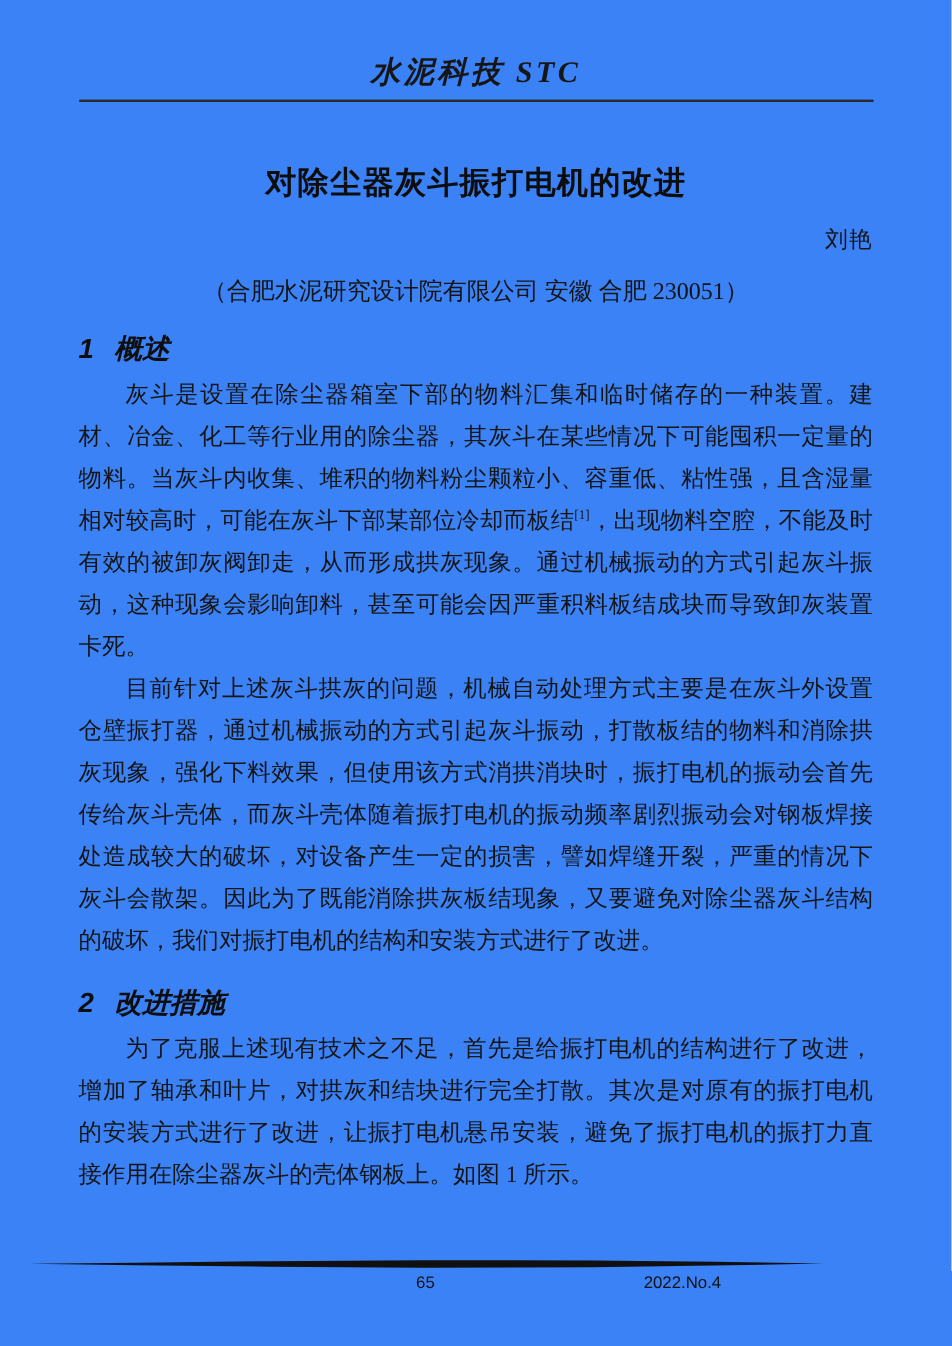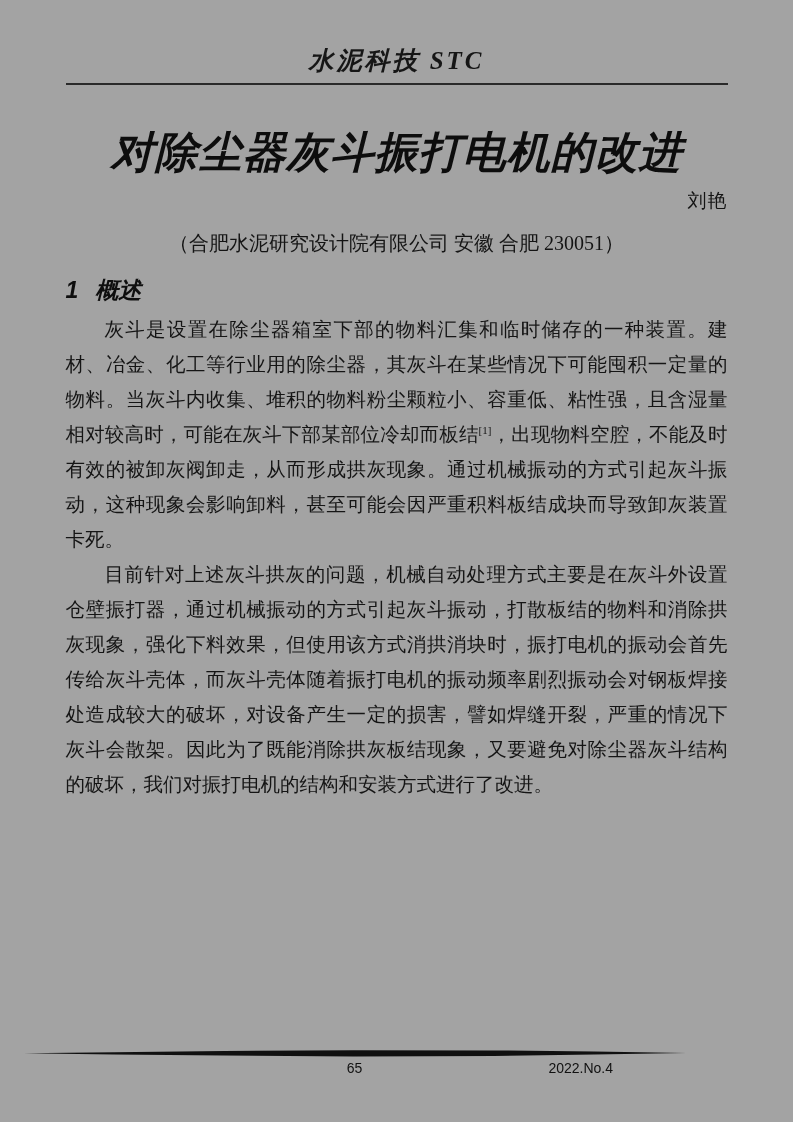--- a/index.html
+++ b/index.html
@@ -7,21 +7,21 @@
     padding: 0;
     background: #ffffff;
     width: 793px;
     height: 1122px;
     overflow: hidden;
   }
   .page {
     position: relative;
     width: 793px;
     height: 1122px;
-    background: #a3a3a3;
+    background: #3b82f6;
     color: #141414;
   }
   .content {
     width: 662px;
     margin: 0 auto;
   }
   
   .journal-header { padding-top: 46px; }
   .journal-name {
     text-align: center;
@@ -37,25 +37,24 @@
     margin-top: 7px;
     border-top: 2px solid #2a2a2a;
     height: 0;
   }
   
   .article-title {
     margin: 44px 0 0 0;
     text-align: center;
     font-family: "Liberation Sans", "DejaVu Sans", sans-serif;
     font-weight: 700;
-    font-size: 43px;
+    font-size: 26px;
     line-height: 46px;
     letter-spacing: 1px;
     color: #0d0d0d;
-    font-style: italic;
   }
   .article-author {
     margin-top: 15px;
     text-align: right;
     font-family: "Liberation Serif", "DejaVu Serif", serif;
     font-size: 19px;
     line-height: 22px;
     letter-spacing: 1px;
   }
   .article-affiliation {
@@ -111,21 +110,21 @@
     font-size: 14px;
     color: #111111;
   }
   .page-number {
     position: absolute;
     left: 50%;
     transform: translateX(-50%);
   }
   .issue-label {
     position: absolute;
-    right: 96px;
+    right: 108px;
   }
 </style>
 </head>
 <body>
 
 <div class="page">
 
   <header class="journal-header content">
     <div class="journal-name">水泥科技 STC</div>
     <div class="header-rule"></div>
@@ -140,20 +139,26 @@
     <div class="article-affiliation">（合肥水泥研究设计院有限公司 安徽 合肥 230051）</div>
 
     <section>
       <h2 class="section-heading">
         <span class="section-number">1</span><span class="section-title">概述</span>
       </h2>
       <p class="body-para"><span>灰斗是设置在除尘器箱室下部的物料汇集和临时储存的一种装置。建材、冶金、化工等行业用的除尘器，其灰斗在某些情况下可能囤积一定量的物料。当灰斗内收集、堆积的物料粉尘颗粒小、容重低、粘性强，且含湿量相对较高时，可能在灰斗下部某部位冷却而板结</span><sup class="ref">[1]</sup><span>，出现物料空腔，不能及时有效的被卸灰阀卸走，从而形成拱灰现象。通过机械振动的方式引起灰斗振动，这种现象会影响卸料，甚至可能会因严重积料板结成块而导致卸灰装置卡死。</span></p>
       <p class="body-para">目前针对上述灰斗拱灰的问题，机械自动处理方式主要是在灰斗外设置仓壁振打器，通过机械振动的方式引起灰斗振动，打散板结的物料和消除拱灰现象，强化下料效果，但使用该方式消拱消块时，振打电机的振动会首先传给灰斗壳体，而灰斗壳体随着振打电机的振动频率剧烈振动会对钢板焊接处造成较大的破坏，对设备产生一定的损害，譬如焊缝开裂，严重的情况下灰斗会散架。因此为了既能消除拱灰板结现象，又要避免对除尘器灰斗结构的破坏，我们对振打电机的结构和安装方式进行了改进。</p>
     </section>
 
+    <section>
+      <h2 class="section-heading">
+        <span class="section-number">2</span><span class="section-title">改进措施</span>
+      </h2>
+      <p class="body-para">为了克服上述现有技术之不足，首先是给振打电机的结构进行了改进，增加了轴承和叶片，对拱灰和结块进行完全打散。其次是对原有的振打电机的安装方式进行了改进，让振打电机悬吊安装，避免了振打电机的振打力直接作用在除尘器灰斗的壳体钢板上。如图 1 所示。</p>
+    </section>
 
   </main>
 
   <footer class="page-footer">
     <svg class="footer-rule-svg" viewBox="0 0 662 7" preserveAspectRatio="none">
       <polygon fill="#101010" points="0,3.2 90,2.2 200,1 330,0.2 470,0.4 570,1.4 662,3 570,4.6 470,6 330,6.4 200,5.6 90,4.4"></polygon>
     </svg>
     <div class="footer-row">
       <span class="page-number">65</span>
       <span class="issue-label">2022.No.4</span>

